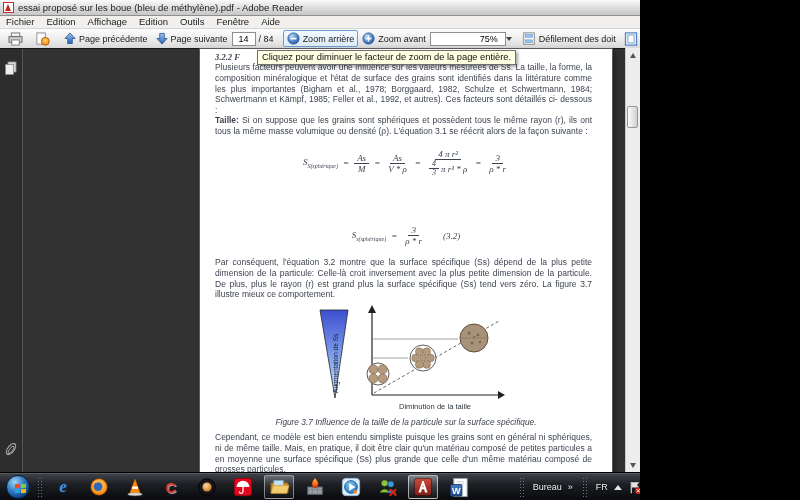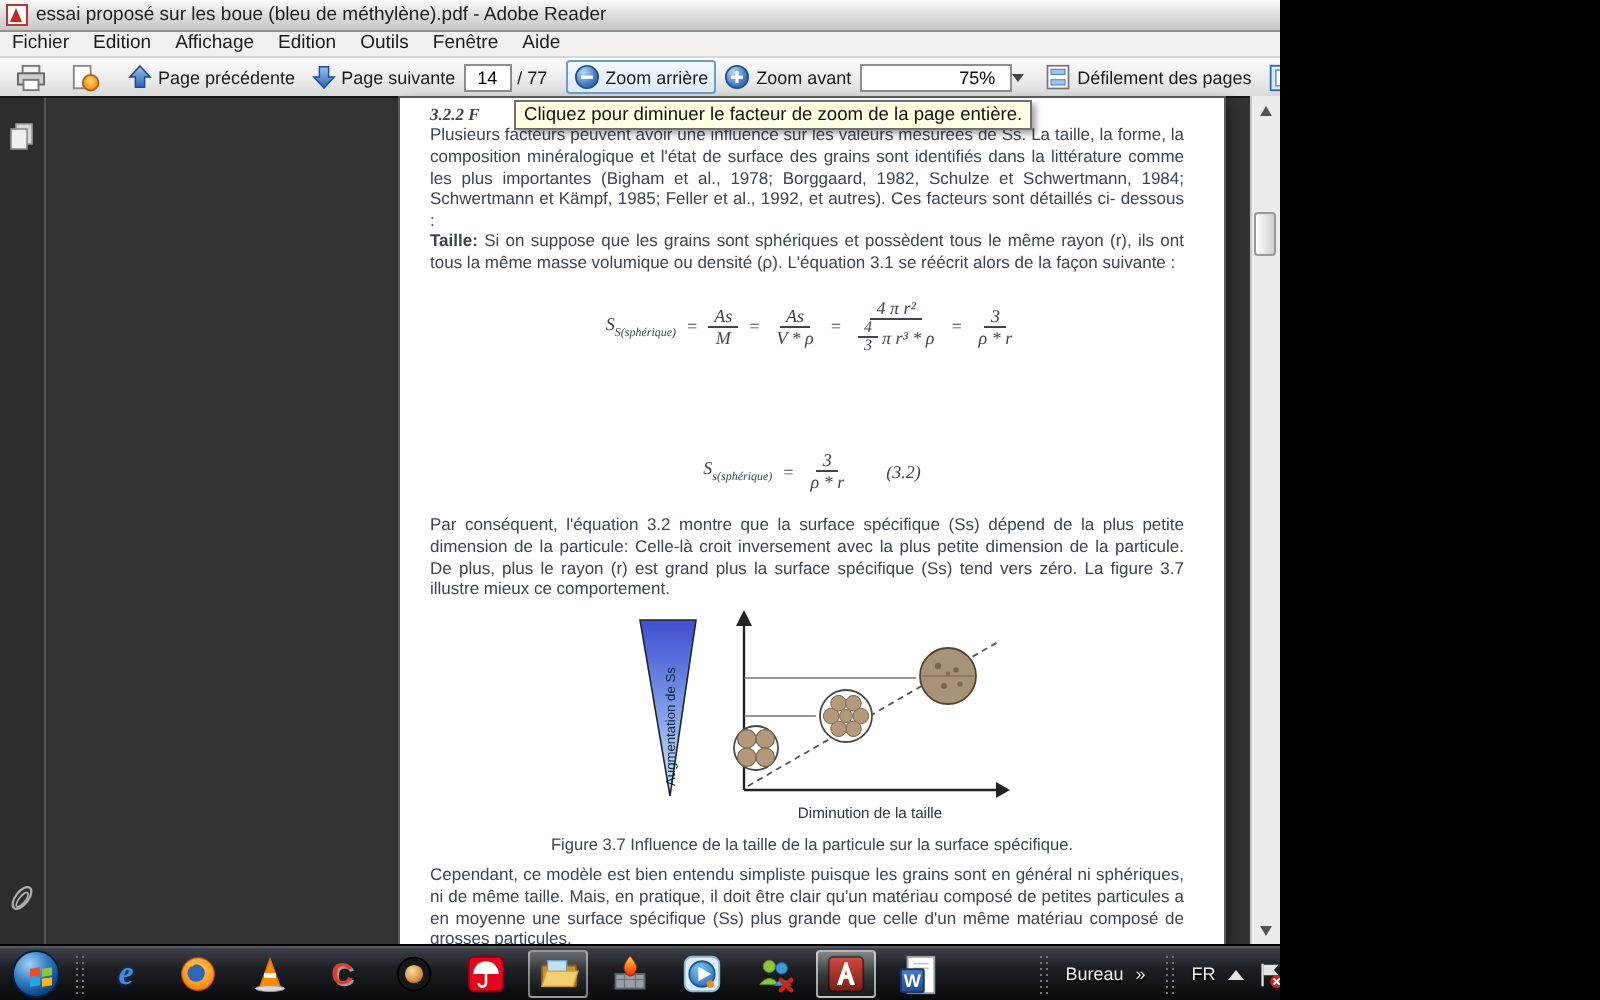--- a/index.html
+++ b/index.html
@@ -43,21 +43,21 @@
   
   .canvas{position:absolute;left:0;top:48px;width:786px;height:424px;background:#323232;border-top:1px solid #161616;}
   .sidebar{position:absolute;left:0;top:0;width:22px;height:424px;background:#2d2d2d;border-right:1px solid #555;}
   .side-ico{position:absolute;left:4px;}
   .page{position:absolute;left:200px;top:0;width:412px;height:424px;background:#fff;
         box-shadow:0 0 0 1px #5a5a5a,3px 3px 6px rgba(0,0,0,.45);}
   .page, .page *{color:#3d4450;}
   .heading{position:absolute;left:15px;top:3px;font:italic bold 8.5px "Liberation Serif",serif;}
   .para{position:absolute;left:15px;width:377px;font-size:8.5px;line-height:10.8px;text-align:justify;}
   .b{font-weight:bold;}
-  .caption{position:absolute;left:0;width:412px;text-align:center;font-size:8.3px;}
+  .caption{position:absolute;left:0;width:412px;text-align:center;font-size:8.3px;font-style:italic;}
   
   .equation{position:absolute;left:0;width:412px;display:flex;justify-content:center;align-items:center;
     font-family:"Liberation Serif",serif;font-style:italic;font-size:9px;gap:4px;}
   .equation sub{font-size:6px;}
   .eop{padding:0 1px;}
   .frac{display:inline-flex;flex-direction:column;align-items:center;vertical-align:middle;line-height:10px;}
   .frac .num{border-bottom:1px solid #3d4450;padding:0 3px;}
   .frac .den{padding:0 3px;}
   .denrow{display:flex;align-items:center;gap:2px;padding:0 2px;}
   .frac.mini{font-size:8px;line-height:8px;}
@@ -197,21 +197,21 @@
       </svg>
       <span>Page précédente</span>
     </span>
     <span class="tb-btn">
       <svg width="12" height="13" viewBox="0 0 13 13">
         <path d="M6.5,12.5 L1,6.5 H4 V1 H9 V6.5 H12 Z" fill="url(#garrow)" stroke="#1c4a8c" stroke-width="0.8"></path>
       </svg>
       <span>Page suivante</span>
     </span>
     <input class="tb-input pg-input" value="14" style="">
-    <span style="margin:0 3px;">/ 77</span>
+    <span style="margin:0 3px;">/ 84</span>
     <span class="sep"></span>
     <span class="tb-btn hover">
       <svg width="13" height="13" viewBox="0 0 13 13">
         <circle cx="6.5" cy="6.5" r="5.6" fill="url(#gsphere)" stroke="#1d4d94" stroke-width="0.8"></circle>
         <rect x="3.5" y="5.8" width="6" height="1.6" fill="#fff"></rect>
       </svg>
       <span>Zoom arrière</span>
     </span>
     <span class="tb-btn">
       <svg width="13" height="13" viewBox="0 0 13 13">
@@ -225,21 +225,21 @@
     <span class="drop-arrow">
         <i></i>
       </span>
     <span class="sep"></span>
     <span class="tb-btn">
       <svg width="14" height="14" viewBox="0 0 16 16">
         <rect x="2" y="1" width="12" height="13" fill="#fff" stroke="#777"></rect>
         <rect x="4" y="3" width="8" height="3" fill="#9cc4ee" stroke="#4a7fc8" stroke-width="0.6"></rect>
         <rect x="4" y="9" width="8" height="3" fill="#9cc4ee" stroke="#4a7fc8" stroke-width="0.6"></rect>
       </svg>
-      <span>Défilement des pages</span>
+      <span>Défilement des doit</span>
     </span>
     <span class="tb-btn">
       <svg width="14" height="14" viewBox="0 0 16 16">
         <rect x="1.5" y="1" width="13" height="14" fill="#dcebf8" stroke="#2a62b8"></rect>
         <rect x="4.5" y="3.5" width="7" height="9" fill="#fff" stroke="#7a9ec8"></rect>
       </svg>
       <span>Une page entière</span>
     </span>
     <span class="sep"></span>
     <span class="searchbox">

